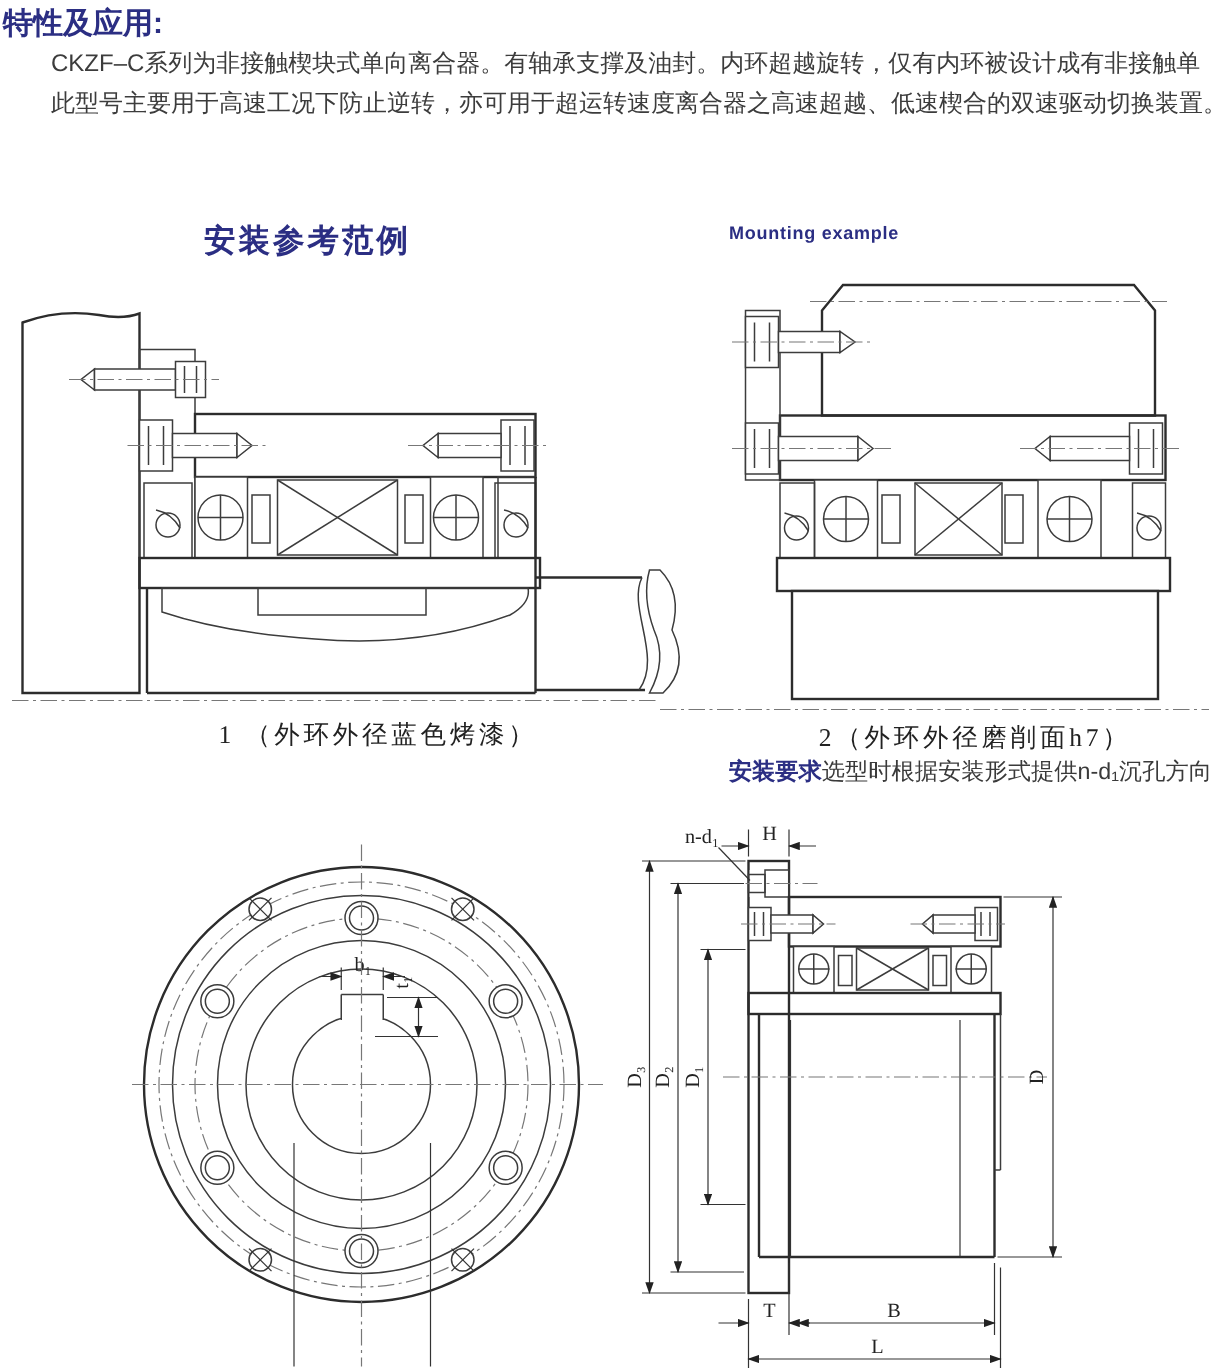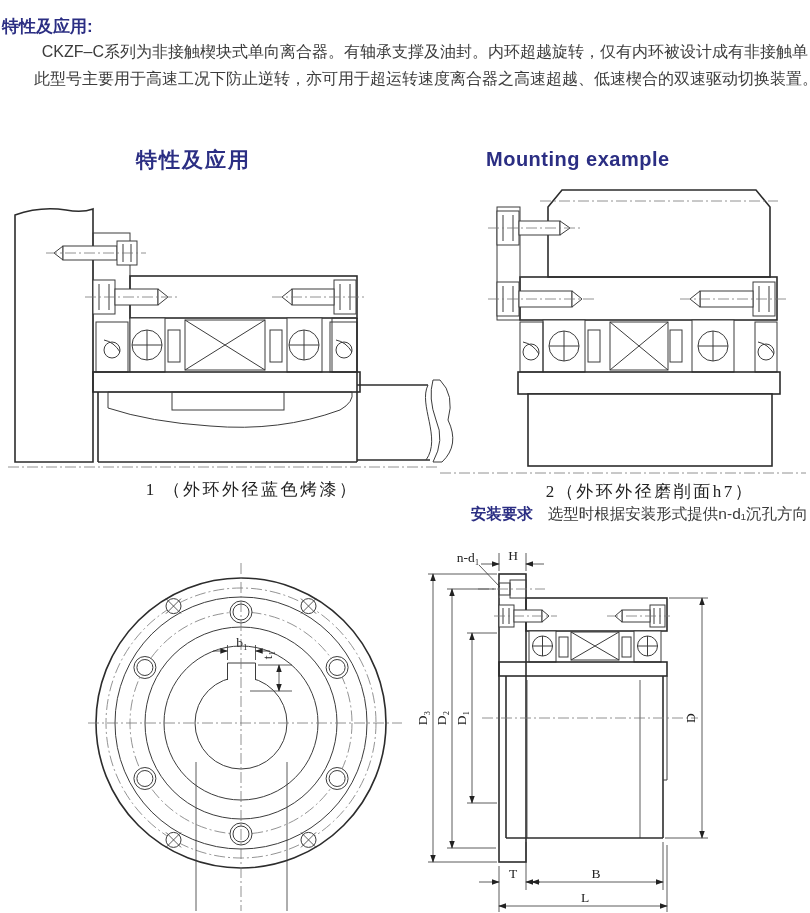--- a/index.html
+++ b/index.html
@@ -1,27 +1,27 @@
 <!DOCTYPE html>
 <html><head>
 <meta charset="utf-8">
 <style>
   html,body{margin:0;padding:0;background:#ffffff;}
   .page{position:relative;width:810px;height:913px;background:#ffffff;overflow:hidden;
         font-family:"Liberation Sans",sans-serif;color:#3a3a3a;}
   .intro{position:absolute;left:2px;top:0;width:806px;}
-  .intro-title{font-weight:bold;color:#2b2e83;font-size:17px;padding-top:15px;}
-  .intro-line{font-size:16px;line-height:27px;color:#3c3c3c;white-space:nowrap;text-align:right;}
+  .intro-title{font-weight:bold;color:#2b2e83;font-size:20px;padding-top:2px;}
+  .intro-line{font-size:16px;line-height:27px;color:#3c3c3c;white-space:nowrap;}
   .ind{padding-left:32px;}
   .head-zh{position:absolute;left:136px;top:146px;font-size:21px;font-weight:bold;
            color:#2b2e83;letter-spacing:2px;}
-  .head-en{position:absolute;left:486px;top:148px;font-size:20px;font-weight:bold;
+  .head-en{position:absolute;left:486px;top:148px;font-size:12px;font-weight:bold;
            color:#2b2e83;letter-spacing:0.5px;}
   .req{position:absolute;top:504px;right:2px;font-size:15.5px;white-space:nowrap;}
-  .req b{color:#2b2e83;font-weight:bold;margin-right:15px;}
+  .req b{color:#2b2e83;font-weight:bold;margin-right:0;}
   svg{position:absolute;left:0;}
   svg text{font-family:"Liberation Serif",serif;fill:#222;}
   .cap{font-size:17px;letter-spacing:2.5px;}
   .dim{font-size:13.5px;}
   .ln{stroke:#3c3c3c;stroke-width:1;fill:none;}
   .lnb{stroke:#2c2c2c;stroke-width:1.6;fill:none;}
   .cl{stroke:#777;stroke-width:0.8;fill:none;stroke-dasharray:11 3 2 3;}
   .dl{stroke:#333;stroke-width:0.8;fill:none;}
   .white{fill:#ffffff;}
 </style>
@@ -29,21 +29,21 @@
 <body>
 
 <div class="page">
 
   <div class="intro">
     <div class="intro-title">特性及应用:</div>
     <div class="intro-line ind">CKZF–C系列为非接触楔块式单向离合器。有轴承支撑及油封。内环超越旋转，仅有内环被设计成有非接触单</div>
     <div class="intro-line ind">此型号主要用于高速工况下防止逆转，亦可用于超运转速度离合器之高速超越、低速楔合的双速驱动切换装置。</div>
   </div>
 
-  <div class="head-zh">特性及应用</div>
+  <div class="head-zh">安装参考范例</div>
   <div class="head-en">Mounting example</div>
 
   <svg style="top:180px" width="810" height="325" viewBox="0 180 810 325">
     <defs>
       <pattern id="hA" patternUnits="userSpaceOnUse" width="8" height="8" patternTransform="rotate(45)">
         <rect width="8" height="8" fill="#ffffff"></rect>
           <line x1="0" y1="0" x2="0" y2="8" stroke="#9a9a9a" stroke-width="1"></line>
       </pattern>
       <pattern id="hB" patternUnits="userSpaceOnUse" width="8" height="8" patternTransform="rotate(-45)">
         <rect width="8" height="8" fill="#ffffff"></rect>

